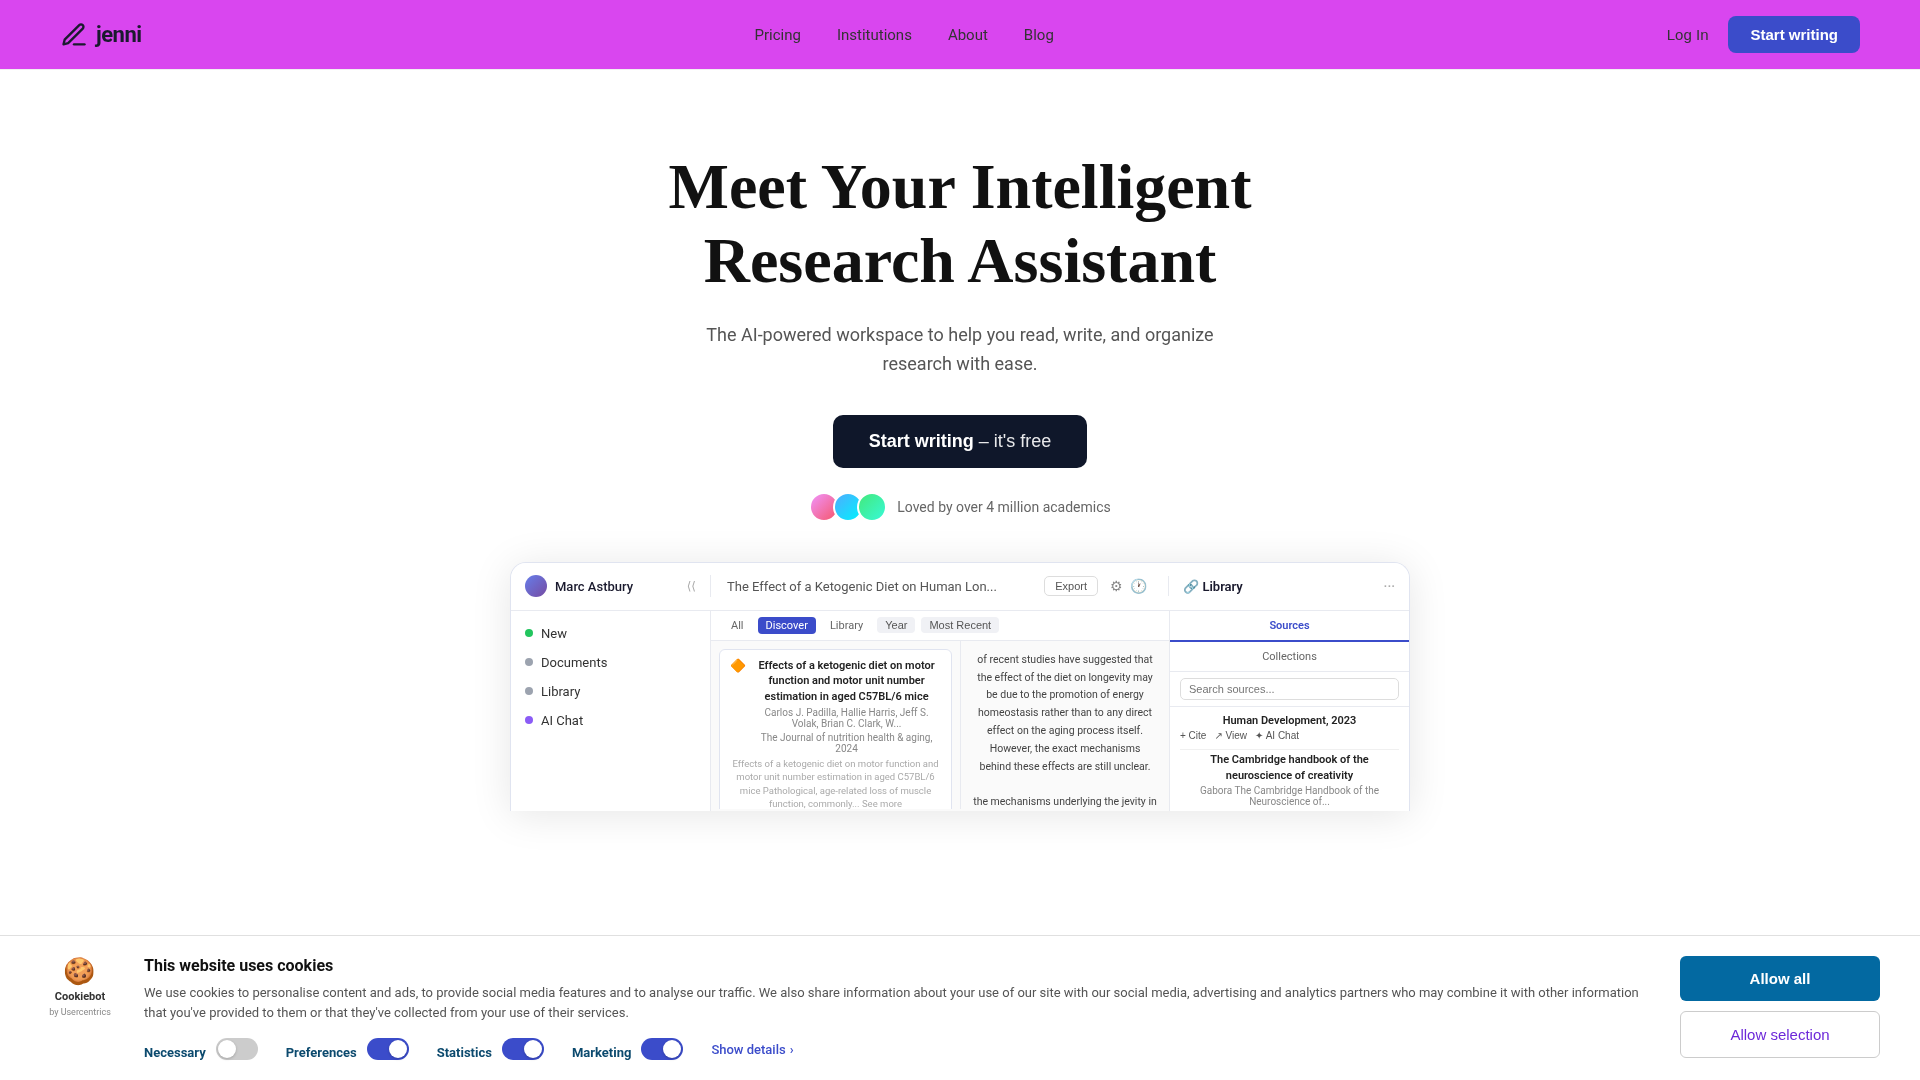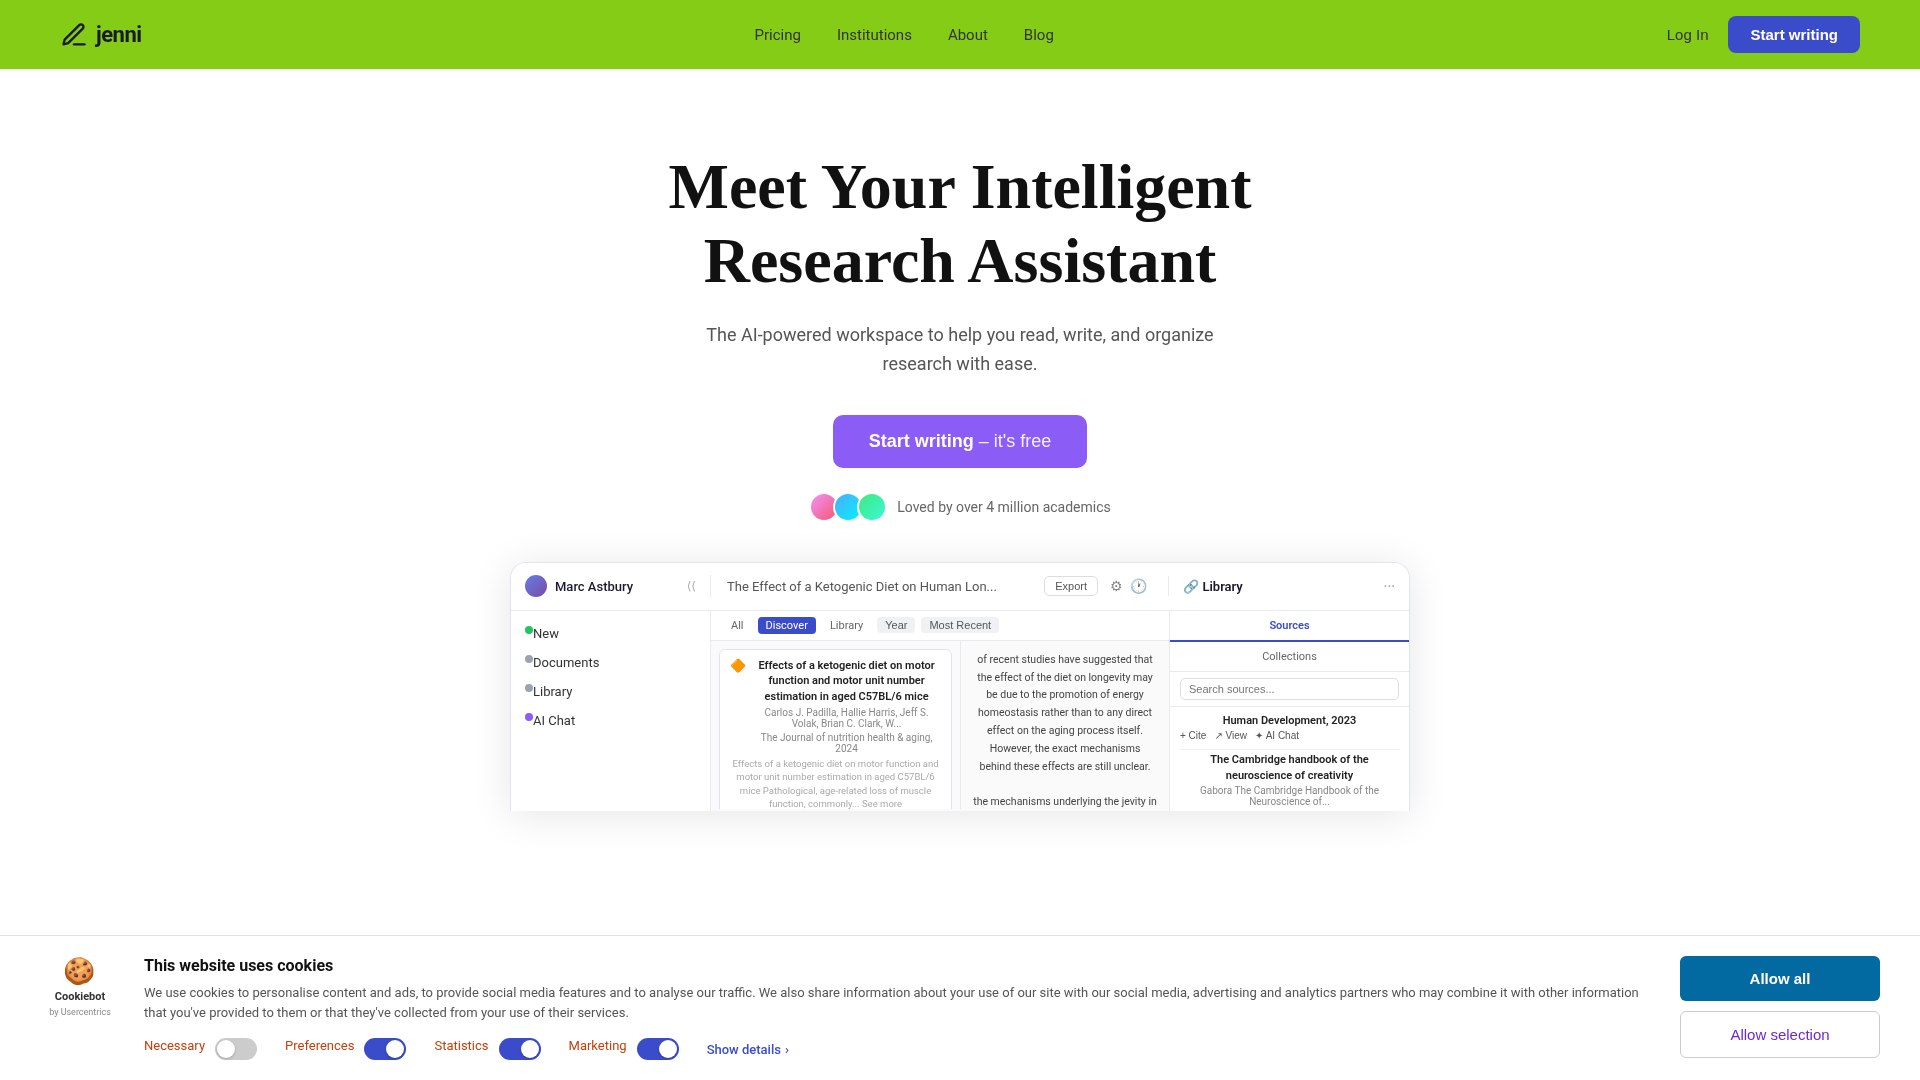--- a/index.html
+++ b/index.html
@@ -11,21 +11,21 @@
       overflow-x: hidden;
     }
 
     
     .navbar {
       display: flex;
       align-items: center;
       justify-content: space-between;
       padding: 0 60px;
       height: 70px;
-      background: #84cc16;
+      background: #d946ef;
       border-bottom: 1px solid #f0f0f0;
       position: relative;
       z-index: 10;
     }
     .logo-area {
       display: flex;
       align-items: center;
       gap: 8px;
     }
     .logo-icon {
@@ -92,21 +92,21 @@
       margin-bottom: 24px;
     }
     .hero-subtitle {
       font-size: 18px;
       color: #555;
       max-width: 520px;
       line-height: 1.6;
       margin-bottom: 36px;
     }
     .btn-hero {
-      background: #8b5cf6;
+      background: #0f172a;
       color: #fff;
       border: none;
       border-radius: 10px;
       padding: 16px 36px;
       font-size: 18px;
       font-weight: 600;
       cursor: pointer;
       margin-bottom: 24px;
     }
     .btn-hero span.free {
@@ -225,21 +225,22 @@
     }
     .mockup-sidebar {
       width: 200px;
       min-width: 200px;
       background: #fff;
       border-right: 1px solid #e8eaf0;
       padding: 8px 0;
     }
     .mockup-sidebar-item {
       display: flex;
-      align-items: flex-start;
+      align-items: center;
+      gap: 8px;
       padding: 7px 14px;
       font-size: 13px;
       color: #333;
       cursor: pointer;
     }
     .mockup-sidebar-dot {
       width: 8px; height: 8px;
       border-radius: 50%;
     }
     .dot-green { background: #22c55e; }
@@ -443,25 +444,25 @@
       margin-bottom: 16px;
     }
     .cookie-controls {
       display: flex;
       align-items: center;
       gap: 28px;
       flex-wrap: wrap;
     }
     .cookie-control-item {
       display: flex;
-      align-items: flex-start;
+      align-items: flex-end;
       gap: 10px;
       font-size: 13px;
-      color: #c2410c;
-      font-weight: 400;
+      color: #0c4a6e;
+      font-weight: 700;
     }
     .toggle {
       width: 42px;
       height: 22px;
       border-radius: 11px;
       position: relative;
       cursor: pointer;
     }
     .toggle.on { background: #3b4cca; }
     .toggle.off { background: #ccc; }

